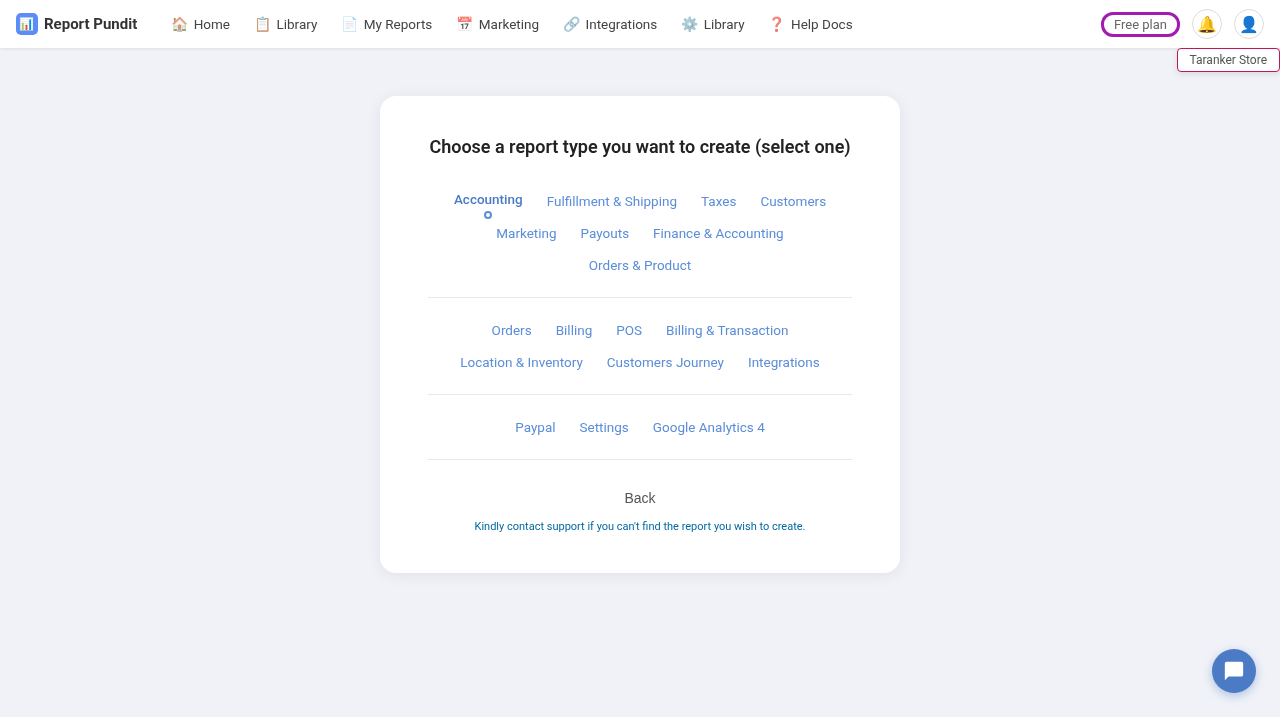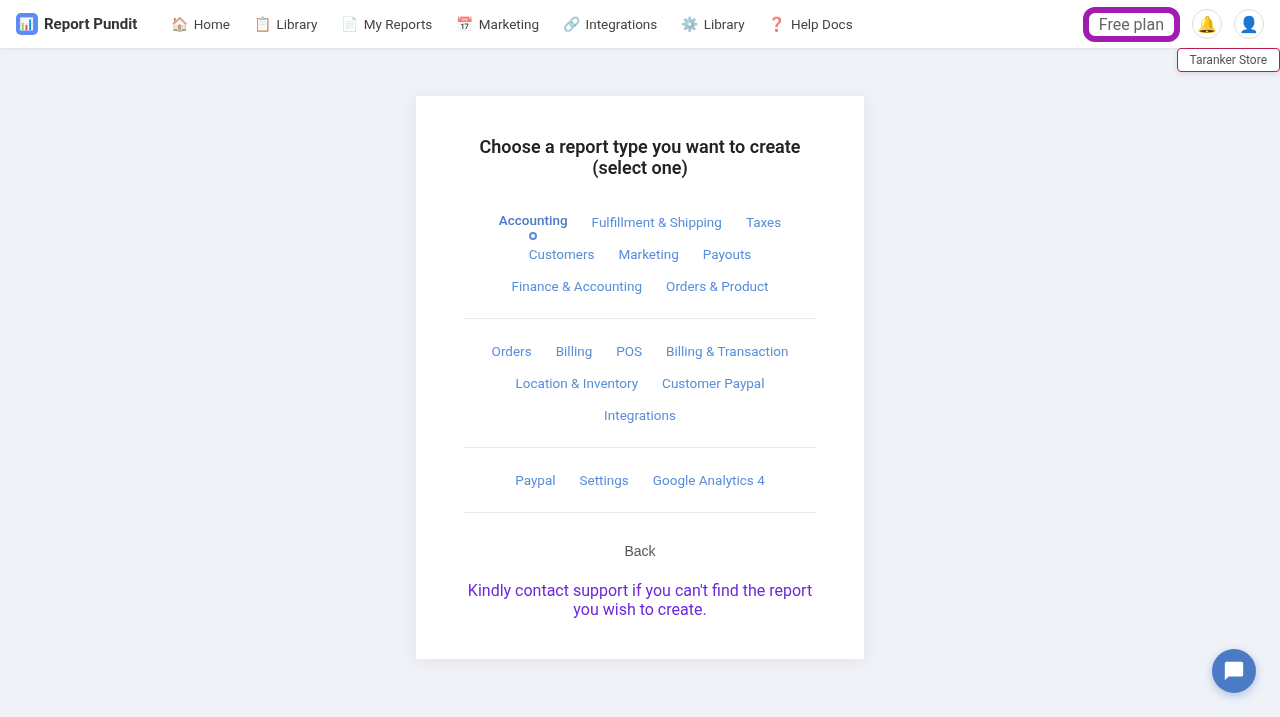--- a/index.html
+++ b/index.html
@@ -62,23 +62,23 @@
     .nav-icon {
       font-size: 14px;
       opacity: 0.7;
     }
     .nav-right {
       display: flex;
       align-items: center;
       gap: 12px;
     }
     .free-plan-badge {
-      font-size: 16px;
+      font-size: 13px;
       color: #666;
-      border: 6px solid #a21caf;
+      border: 3px solid #a21caf;
       border-radius: 12px;
       padding: 2px 10px;
     }
     .nav-icon-btn {
       width: 30px;
       height: 30px;
       border-radius: 50%;
       border: 1.5px solid #ddd;
       display: flex;
       align-items: center;
@@ -103,24 +103,24 @@
     
     .main-content {
       display: flex;
       justify-content: center;
       align-items: flex-start;
       padding: 48px 24px;
     }
 
     .card {
       background: #fff;
-      border-radius: 0;
+      border-radius: 16px;
       box-shadow: 0 2px 16px rgba(0,0,0,0.07);
       padding: 40px 48px;
-      width: 448px;
+      width: 520px;
       max-width: 100%;
     }
 
     .card-title {
       font-size: 18px;
       font-weight: 600;
       color: #222;
       text-align: center;
       margin-bottom: 32px;
     }
@@ -164,23 +164,23 @@
       border: none;
       font-size: 14px;
       color: #555;
       cursor: pointer;
       padding: 10px;
       border-radius: 6px;
     }
 
     .help-text {
       text-align: center;
-      font-size: 16px;
-      color: #6d28d9;
-      margin-top: 12px;
+      font-size: 11px;
+      color: #0369a1;
+      margin-top: 4px;
     }
 
     
     .chat-btn {
       position: fixed;
       bottom: 24px;
       right: 24px;
       width: 44px;
       height: 44px;
       background: #4a7bc4;
@@ -276,21 +276,21 @@
 
     <hr class="divider">
 
     <div class="section">
       <div class="section-tags" id="section2-tags">
           <span class="tag">Orders</span>
           <span class="tag">Billing</span>
           <span class="tag">POS</span>
           <span class="tag">Billing &amp; Transaction</span>
           <span class="tag">Location &amp; Inventory</span>
-          <span class="tag">Customer Paypal</span>
+          <span class="tag">Customers Journey</span>
           <span class="tag">Integrations</span>
         </div>
     </div>
 
     <hr class="divider">
 
     <div class="section">
       <div class="section-tags" id="section3-tags">
           <span class="tag">Paypal</span>
           <span class="tag">Settings</span>

